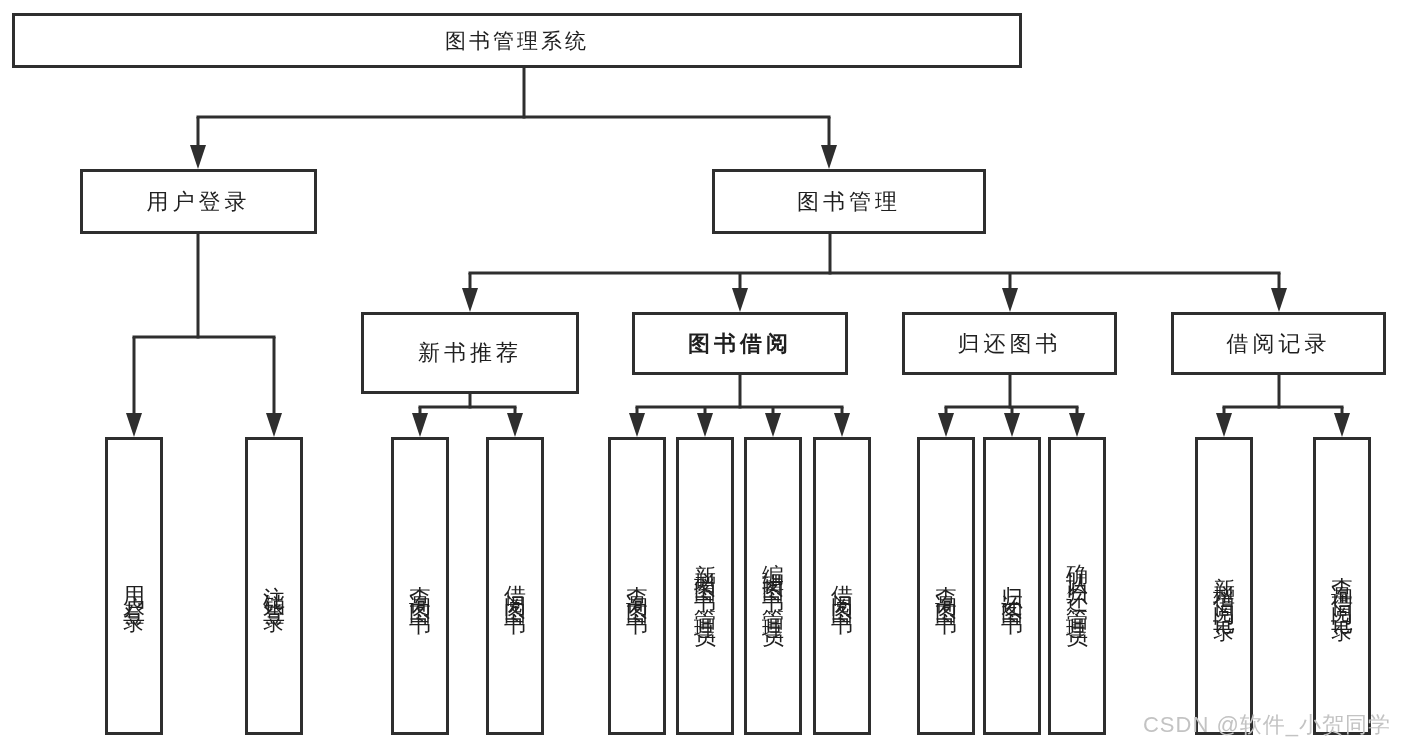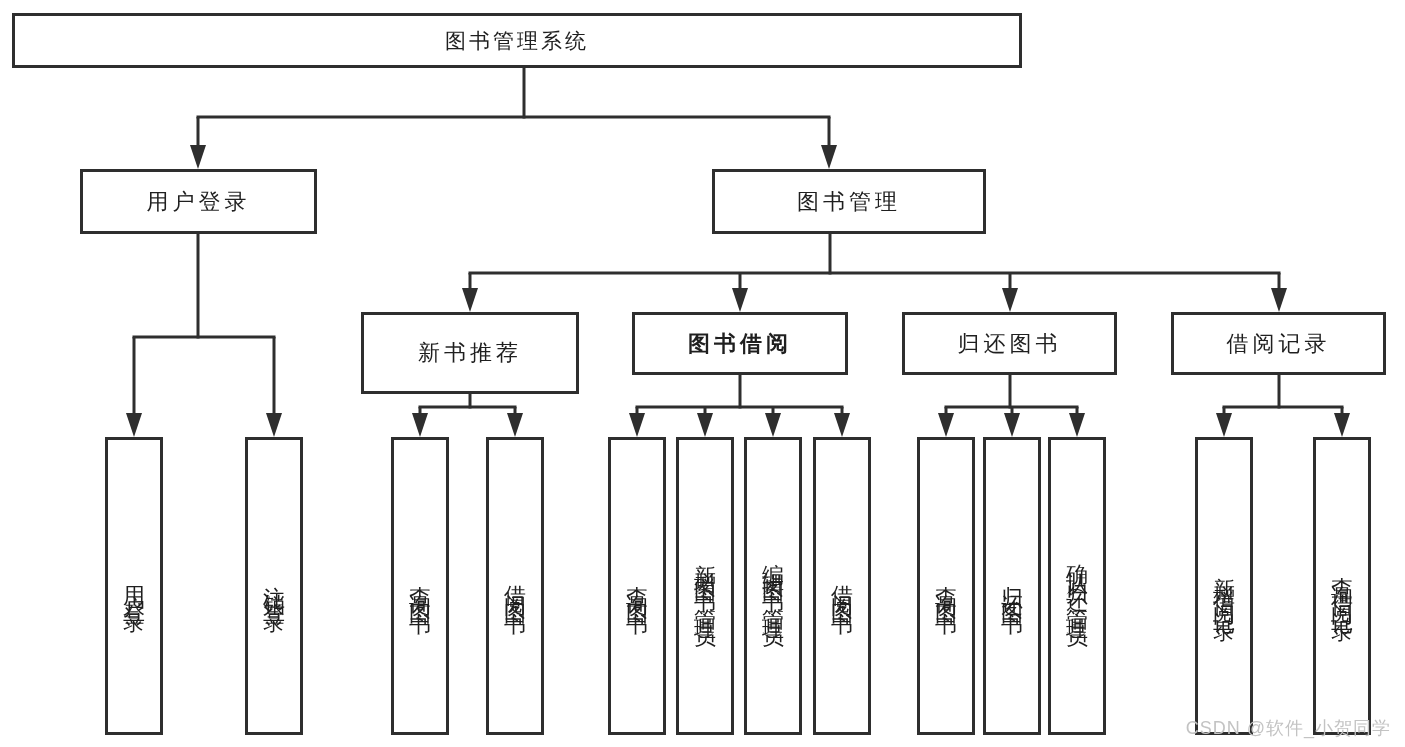--- a/index.html
+++ b/index.html
@@ -36,21 +36,21 @@
     writing-mode: vertical-rl;
     text-orientation: mixed;
     font-size: 22px;
     letter-spacing: 9px;
     line-height: 1;
   }
   .watermark {
     position: absolute;
     right: 14px;
     bottom: 7px;
-    font-size: 18px;
+    font-size: 22px;
     letter-spacing: 1px;
     color: #c3c3c3;
     z-index: 5;
     white-space: nowrap;
   }
 </style>
 </head>
 <body>
 
 <div class="canvas">

